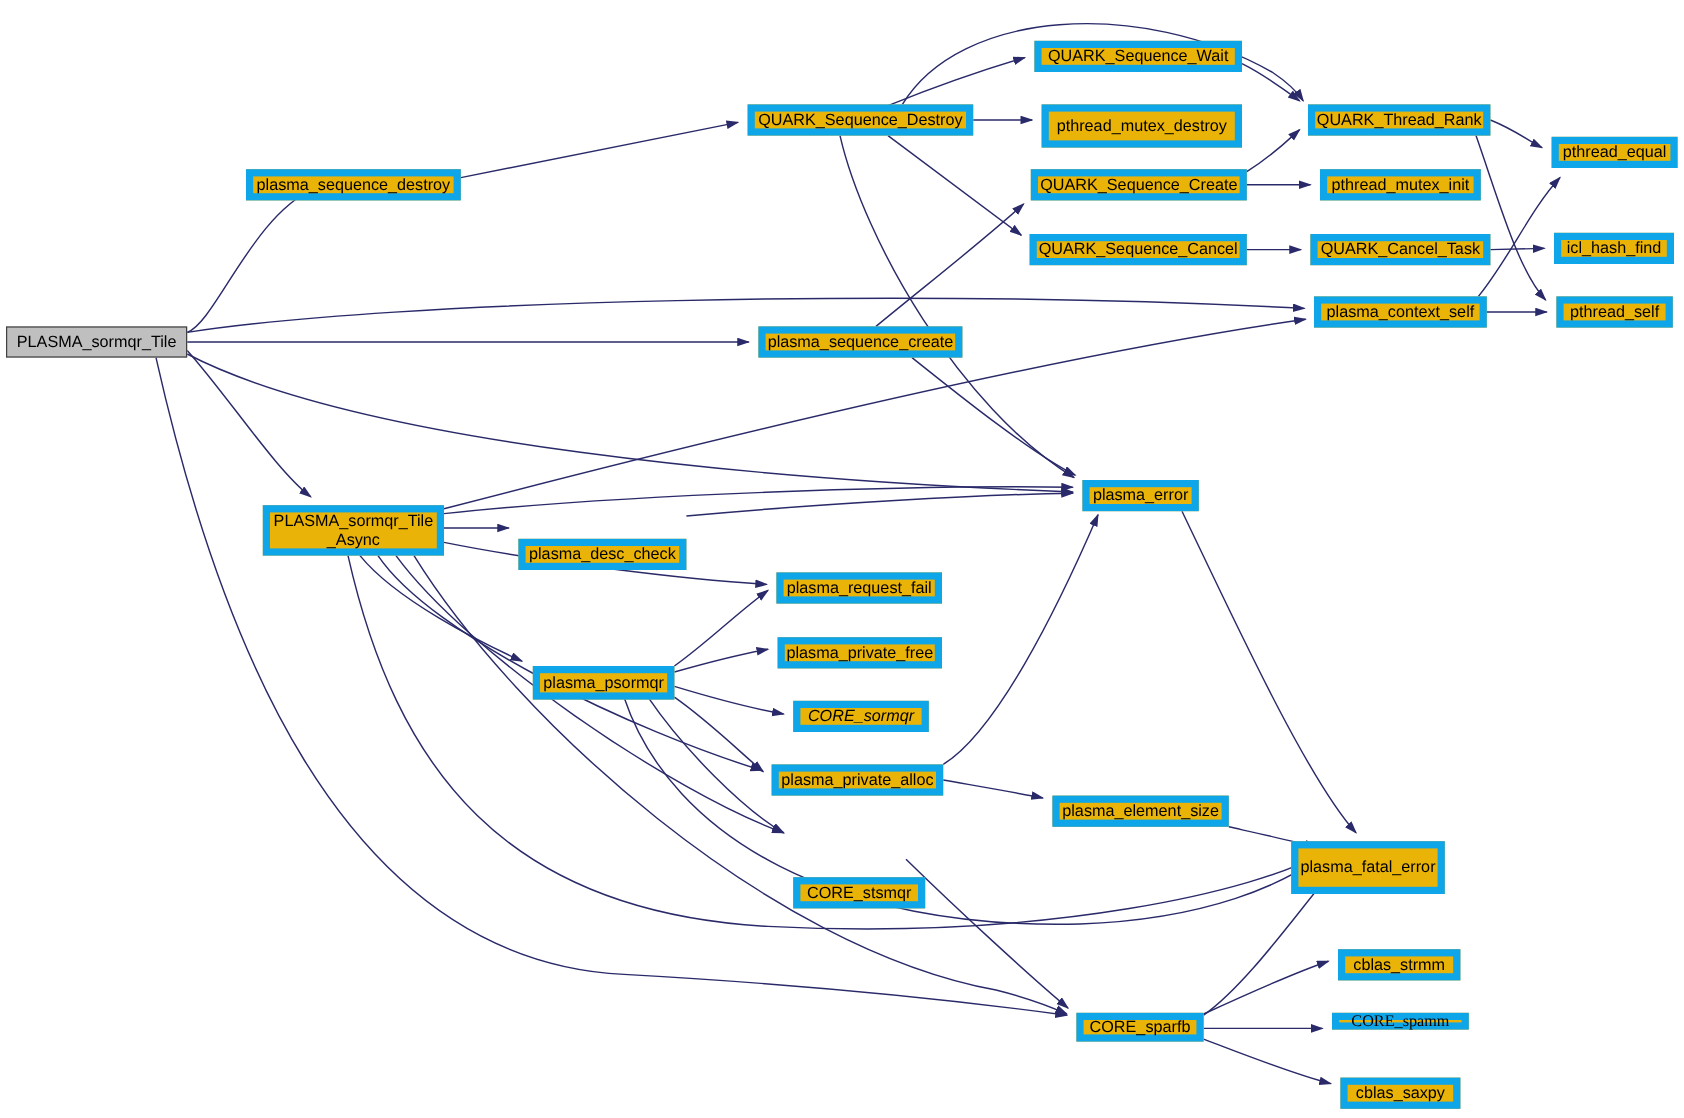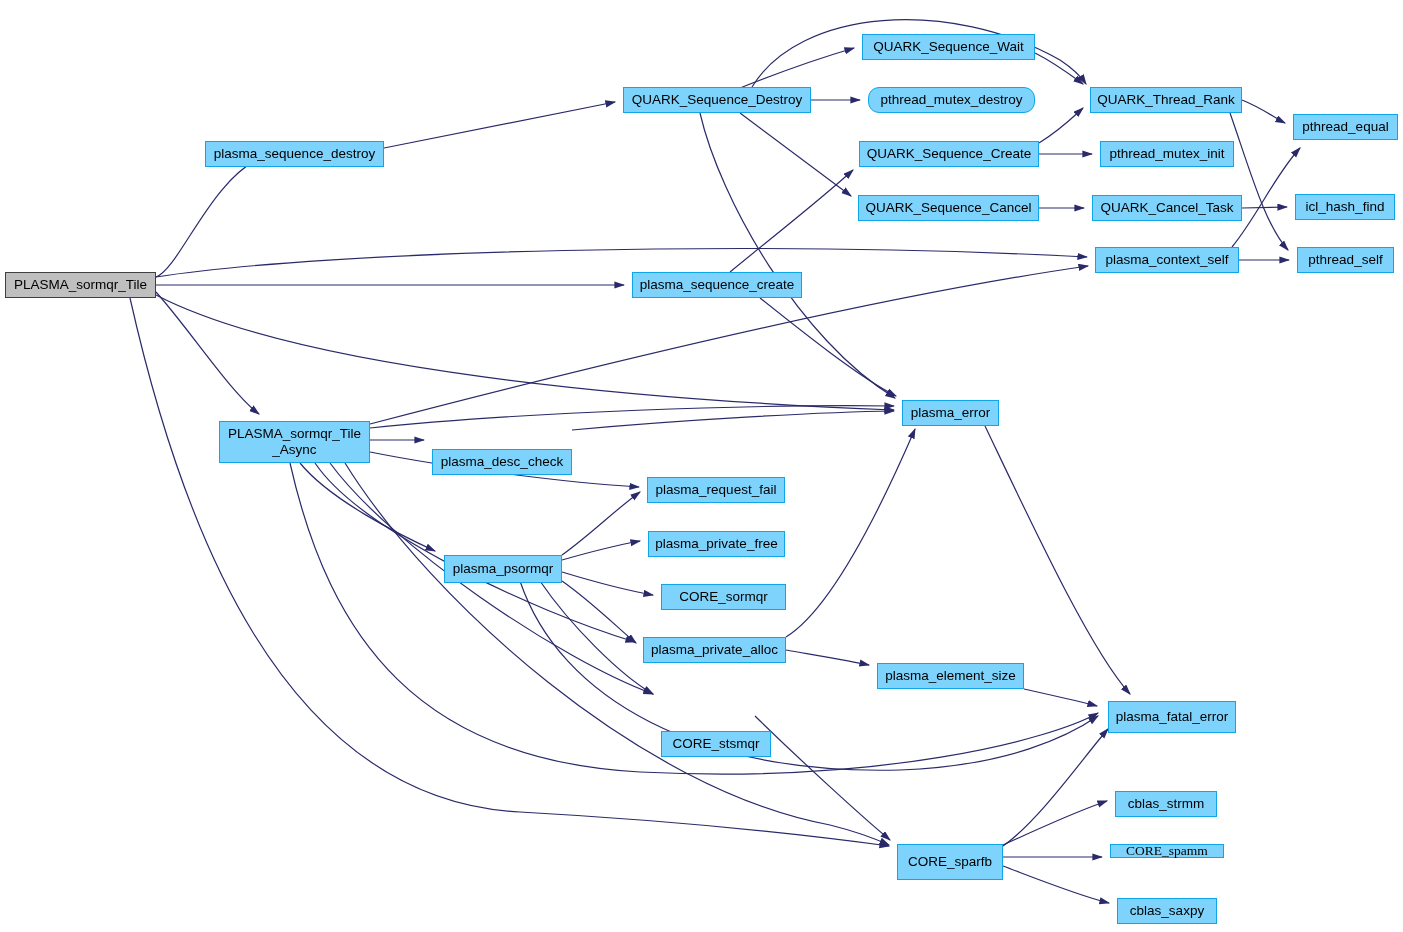--- a/index.html
+++ b/index.html
@@ -1,19 +1,19 @@
 <!DOCTYPE html>
 <html><head>
 <meta charset="utf-8">
 <style>
   html,body{margin:0;padding:0;background:#ffffff;}
   body{font-family:"Liberation Sans", sans-serif;}
   #canvas{position:relative;width:1403px;height:932px;background:#ffffff;overflow:hidden;}
   svg.edges{position:absolute;left:0;top:0;width:1403px;height:932px;}
-  .node{position:absolute;box-sizing:border-box;border:1px solid #0ea5e9;background:#7dd3fc;
+  .node{position:absolute;box-sizing:border-box;border:6px solid #0ea5e9;background:#eab308;
         display:flex;align-items:center;justify-content:center;text-align:center;
         font-family:"Liberation Sans", sans-serif;font-size:13.5px;color:#000000;line-height:1.15;
         white-space:pre-line;}
   .node.root{background:#bfbfbf;border:1px solid #404040;}
   .node .lbl{display:block;padding:0 4px;}
 </style>
 </head>
 <body>
 
 <div id="canvas">
@@ -75,38 +75,38 @@
       </g>
   </svg>
   <div id="node-layer">
       <div class="node root" style="left: 5px; top: 272px; width: 151px; height: 26px;"><span class="lbl">PLASMA_sormqr_Tile</span></div>
       <div class="node" style="left: 205px; top: 141px; width: 179px; height: 26px;"><span class="lbl">plasma_sequence_destroy</span></div>
       <div class="node" style="left: 632px; top: 272px; width: 170px; height: 26px;"><span class="lbl">plasma_sequence_create</span></div>
       <div class="node" style="left: 219px; top: 421px; width: 151px; height: 42px;"><span class="lbl">PLASMA_sormqr_Tile
 _Async</span></div>
       <div class="node" style="left: 623px; top: 87px; width: 188px; height: 26px;"><span class="lbl">QUARK_Sequence_Destroy</span></div>
       <div class="node" style="left: 862px; top: 34px; width: 173px; height: 26px;"><span class="lbl">QUARK_Sequence_Wait</span></div>
-      <div class="node" style="left: 868px; top: 87px; width: 167px; height: 26px; border-radius: 11px;"><span class="lbl">pthread_mutex_destroy</span></div>
+      <div class="node" style="left: 868px; top: 87px; width: 167px; height: 36px;"><span class="lbl">pthread_mutex_destroy</span></div>
       <div class="node" style="left: 859px; top: 141px; width: 180px; height: 26px;"><span class="lbl">QUARK_Sequence_Create</span></div>
       <div class="node" style="left: 858px; top: 195px; width: 181px; height: 26px;"><span class="lbl">QUARK_Sequence_Cancel</span></div>
       <div class="node" style="left: 1090px; top: 87px; width: 152px; height: 26px;"><span class="lbl">QUARK_Thread_Rank</span></div>
       <div class="node" style="left: 1100px; top: 141px; width: 134px; height: 26px;"><span class="lbl">pthread_mutex_init</span></div>
       <div class="node" style="left: 1092px; top: 195px; width: 150px; height: 26px; justify-content: center;"><span class="lbl">QUARK_Cancel_Task</span></div>
       <div class="node" style="left: 1095px; top: 247px; width: 144px; height: 26px;"><span class="lbl">plasma_context_self</span></div>
       <div class="node" style="left: 1293px; top: 114px; width: 105px; height: 26px;"><span class="lbl">pthread_equal</span></div>
       <div class="node" style="left: 1295px; top: 194px; width: 100px; height: 26px;"><span class="lbl">icl_hash_find</span></div>
       <div class="node" style="left: 1297px; top: 247px; width: 97px; height: 26px;"><span class="lbl">pthread_self</span></div>
       <div class="node" style="left: 902px; top: 400px; width: 97px; height: 26px;"><span class="lbl">plasma_error</span></div>
       <div class="node" style="left: 432px; top: 425px; width: 140px; height: 26px; margin-top: 24px;"><span class="lbl">plasma_desc_check</span></div>
       <div class="node" style="left: 647px; top: 477px; width: 138px; height: 26px;"><span class="lbl">plasma_request_fail</span></div>
       <div class="node" style="left: 648px; top: 531px; width: 137px; height: 26px;"><span class="lbl">plasma_private_free</span></div>
       <div class="node" style="left: 444px; top: 555px; width: 118px; height: 28px;"><span class="lbl">plasma_psormqr</span></div>
-      <div class="node" style="left: 661px; top: 584px; width: 125px; height: 26px;"><span class="lbl">CORE_sormqr</span></div>
+      <div class="node" style="left: 661px; top: 584px; width: 113px; height: 26px; font-style: italic;"><span class="lbl">CORE_sormqr</span></div>
       <div class="node" style="left: 643px; top: 637px; width: 143px; height: 26px;"><span class="lbl">plasma_private_alloc</span></div>
       <div class="node" style="left: 661px; top: 731px; width: 110px; height: 26px;"><span class="lbl">CORE_stsmqr</span></div>
       <div class="node" style="left: 877px; top: 663px; width: 147px; height: 26px;"><span class="lbl">plasma_element_size</span></div>
-      <div class="node" style="left: 1108px; top: 701px; width: 128px; height: 32px;"><span class="lbl">plasma_fatal_error</span></div>
-      <div class="node" style="left: 897px; top: 844px; width: 106px; height: 36px;"><span class="lbl">CORE_sparfb</span></div>
+      <div class="node" style="left: 1076px; top: 701px; width: 128px; height: 44px;"><span class="lbl">plasma_fatal_error</span></div>
+      <div class="node" style="left: 897px; top: 844px; width: 106px; height: 24px;"><span class="lbl">CORE_sparfb</span></div>
       <div class="node" style="left: 1115px; top: 791px; width: 102px; height: 26px;"><span class="lbl">cblas_strmm</span></div>
       <div class="node" style="left: 1110px; top: 844px; width: 114px; height: 14px; font-family: Liberation Serif, serif;"><span class="lbl">CORE_spamm</span></div>
       <div class="node" style="left: 1117px; top: 898px; width: 100px; height: 26px;"><span class="lbl">cblas_saxpy</span></div>
     </div>
 </div>
 
 </body></html>

